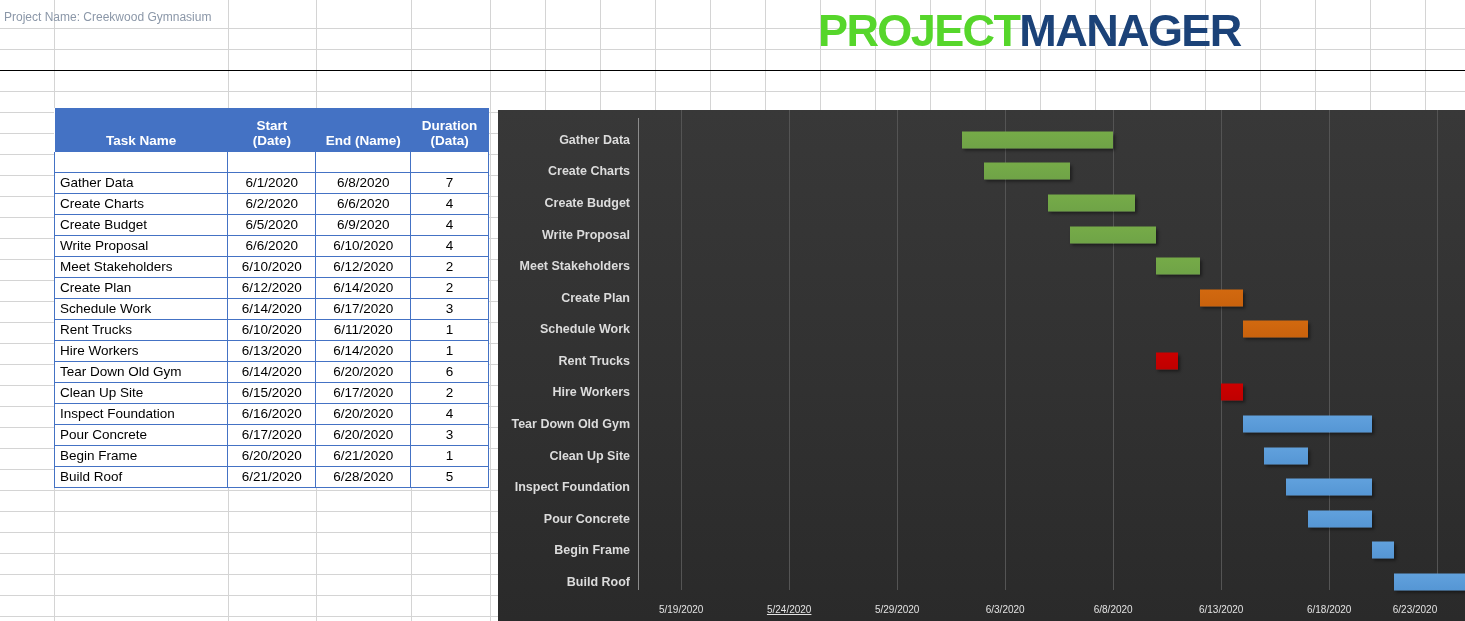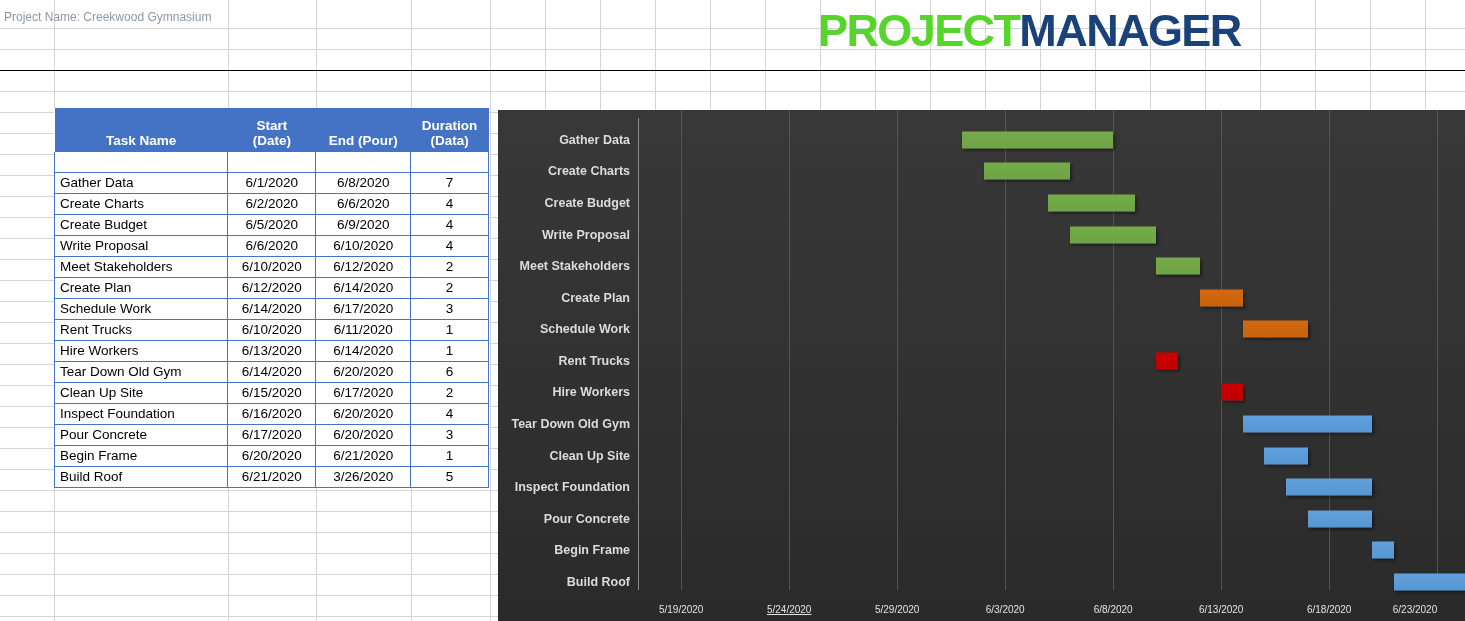--- a/index.html
+++ b/index.html
@@ -159,21 +159,21 @@
 <table id="task-table">
   <thead>
     <tr>
       <th class="c-task">
         <span class="th-in"><span></span><span>Task Name</span></span>
       </th>
       <th class="c-start">
         <span class="th-in"><span>Start</span><br><span>(Date)</span></span>
       </th>
       <th class="c-end">
-        <span class="th-in"><span></span><span>End  (Pour)</span></span>
+        <span class="th-in"><span></span><span>End  (Name)</span></span>
       </th>
       <th class="c-dur">
         <span class="th-in"><span>Duration</span><br><span>(Data)</span></span>
       </th>
     </tr>
   </thead>
   <tbody id="task-tbody">
       <tr class="spacer-row">
         <td></td>
         <td></td>
@@ -260,21 +260,21 @@
       </tr>
       <tr>
         <td class="t-name">Begin Frame</td>
         <td class="t-date">6/20/2020</td>
         <td class="t-date">6/21/2020</td>
         <td class="t-dur">1</td>
       </tr>
       <tr>
         <td class="t-name">Build Roof</td>
         <td class="t-date">6/21/2020</td>
-        <td class="t-date">3/26/2020</td>
+        <td class="t-date">6/28/2020</td>
         <td class="t-dur">5</td>
       </tr>
     </tbody>
 </table>
 
 <div id="gantt">
   <div id="gantt-plot">
       <div class="vgrid" style="left: 43.2px;"></div>
       <div class="vgrid" style="left: 151.2px;"></div>
       <div class="vgrid" style="left: 259.2px;"></div>

